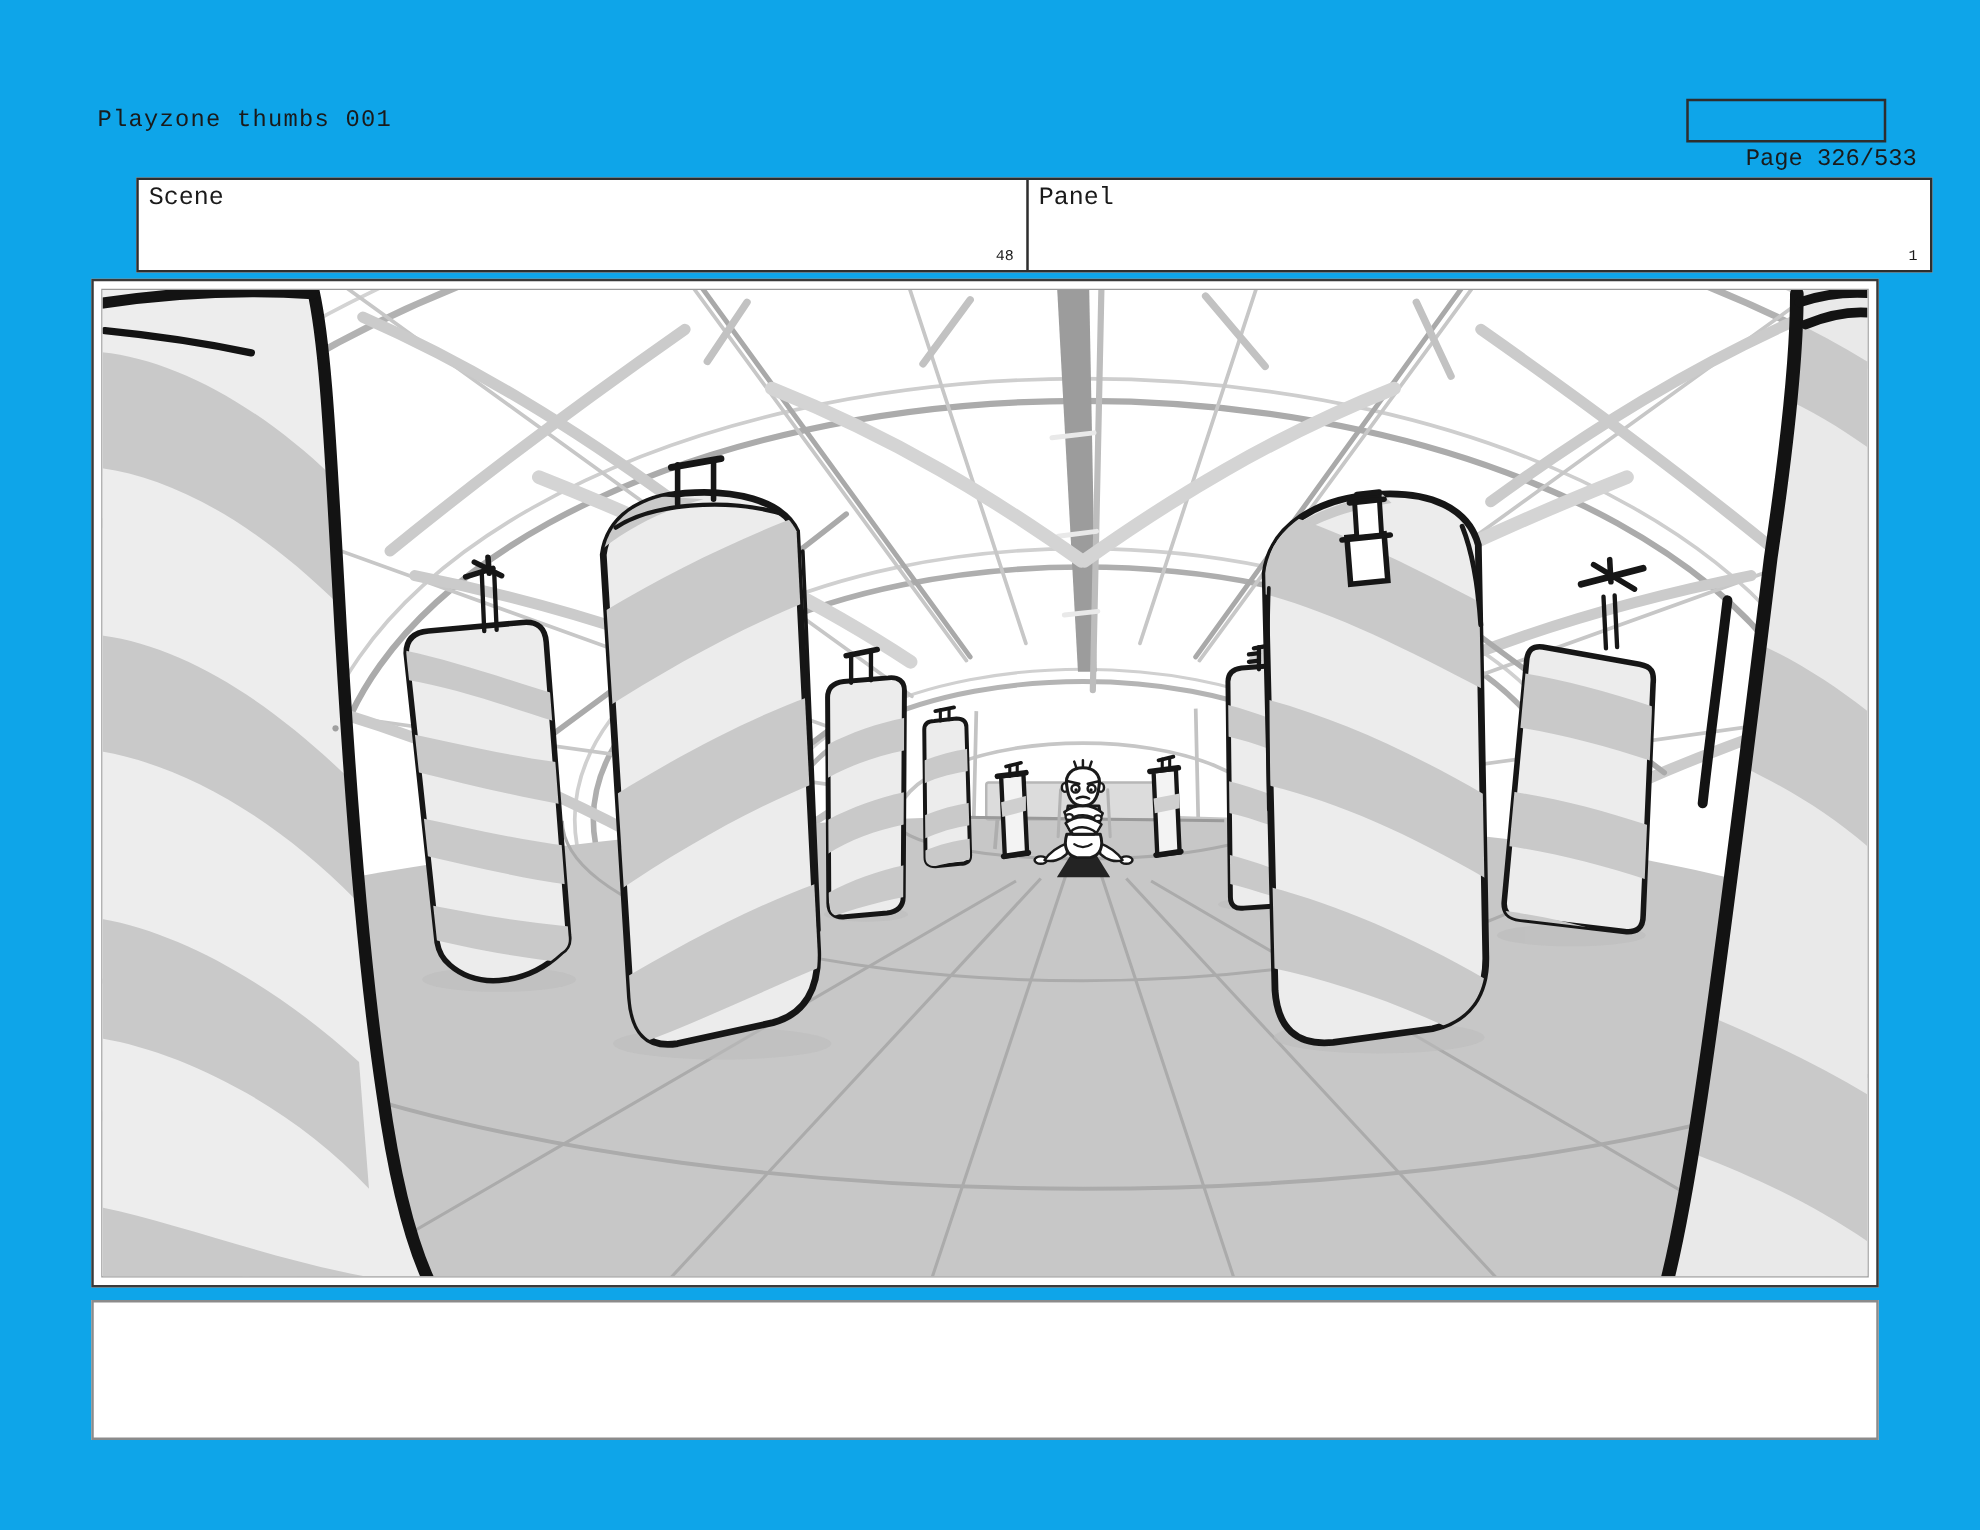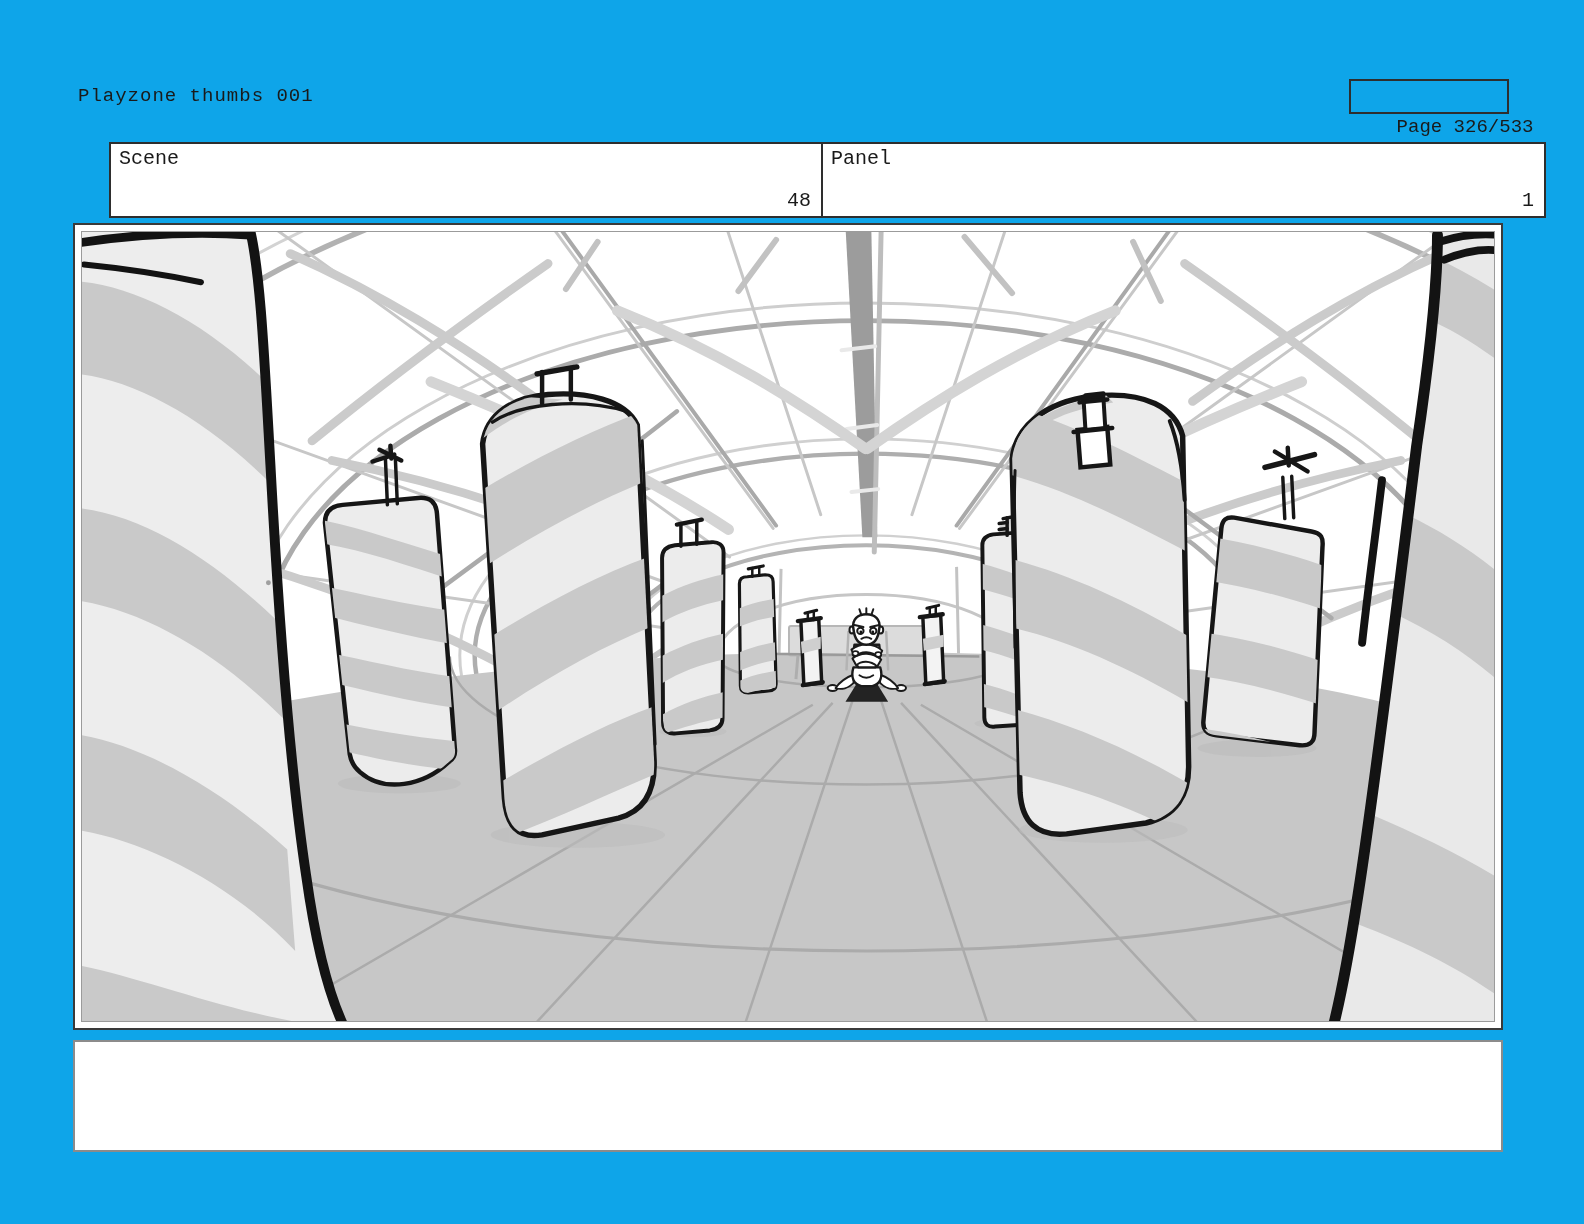--- a/index.html
+++ b/index.html
@@ -15,21 +15,21 @@
     white-space:pre;
   }
   .info-table{
     position:absolute;left:73px;top:142px;width:1437px;height:76px;
     border:2px solid #2e2e2e;box-sizing:border-box;display:flex;background:#fff;margin-left:36px;
   }
   .cell{position:relative;height:100%;box-sizing:border-box;}
   .cell-scene{width:712px;border-right:2px solid #2e2e2e;}
   .cell-panel{flex:1;}
   .cell-label{position:absolute;top:3px;left:8px;font-size:20px;}
-  .cell-value{position:absolute;bottom:4px;right:10px;font-size:20px;}
+  .cell-value{position:absolute;bottom:4px;right:10px;font-size:12px;}
   .panel-frame{
     position:absolute;left:73px;top:223px;width:1430px;height:807px;
     border:2px solid #3a3a3a;box-sizing:border-box;padding:6px;background:#fff;
   }
   .panel-inner{width:100%;height:100%;border:1px solid #9b9b9b;box-sizing:border-box;overflow:hidden;}
   .panel-inner svg{display:block;width:100%;height:100%;}
   .notes-box{
     position:absolute;left:73px;top:1040px;width:1430px;height:112px;
     border:2px solid #8b8b8b;box-sizing:border-box;background:#fff;
     font-size:18px;padding:6px 10px;

